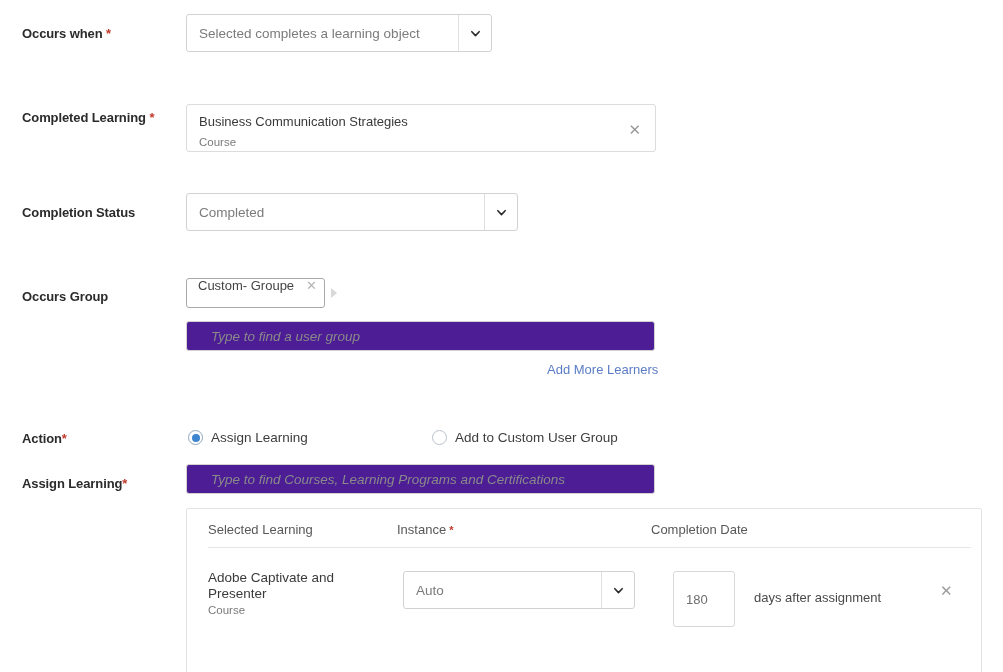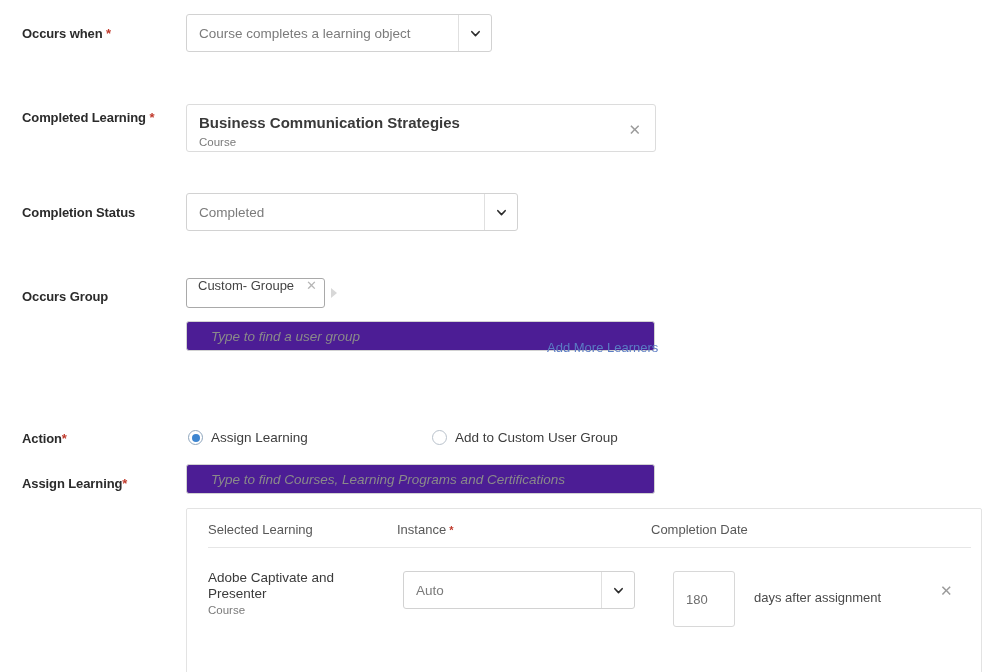--- a/index.html
+++ b/index.html
@@ -84,24 +84,23 @@
     position: absolute;
     box-sizing: border-box;
     border: 1px solid #dcdcdc;
     border-radius: 3px;
     background: #ffffff;
   }
   .card-title {
     position: absolute;
     left: 12px;
     top: 9px;
-    font-size: 15px;
+    font-size: 13px;
     color: #3a3a3a;
     white-space: nowrap;
-    font-weight: bold;
   }
   .card-sub {
     position: absolute;
     left: 12px;
     top: 31px;
     font-size: 11.5px;
     color: #7a7a7a;
     white-space: nowrap;
   }
   .x-btn {
@@ -240,21 +239,21 @@
   }
 </style>
 </head>
 <body>
 
 <div class="form-label" style="left:22px; top:26px;">
   <span>Occurs when</span><span class="req"> *</span>
 </div>
 
 <div class="select-box" style="left:186px; top:14px; width:306px; height:38px;">
-  <div class="sel-value">Course completes a learning object</div>
+  <div class="sel-value">Selected completes a learning object</div>
   <div class="sel-arrow">
     <span class="chev">
       <svg viewBox="0 0 12 12" width="11" height="11">
           <path d="M2 4 L6 8.3 L10 4" stroke="#2b2b2b" stroke-width="1.7" fill="none" stroke-linecap="round" stroke-linejoin="round"></path>
         </svg>
     </span>
   </div>
 </div>
 
 <div class="form-label" style="left:22px; top:110px;">
@@ -287,21 +286,21 @@
 </div>
 
 <div class="chip" style="left:186px; top:278px; width:139px; height:30px;">
   <span>Custom- Groupe</span>
   <span class="chip-x">✕</span>
 </div>
 <div class="chip-caret" style="left:331px; top:288px;"></div>
 
 <div class="text-input" style="left:186px; top:321px; width:469px; height:30px;">Type to find a user group</div>
 
-<div class="link" style="left:547px; top:340px;">Add More Learners</div>
+<div class="link" style="left:547px; top:362px;">Add More Learners</div>
 
 <div class="form-label" style="left:22px; top:431px;">
   <span>Action</span><span class="req">*</span>
 </div>
 
 <div class="radio-wrap" style="left:188px; top:430px;">
   <span class="radio-dot checked"></span>
   <span class="radio-label">Assign Learning</span>
 </div>
 

